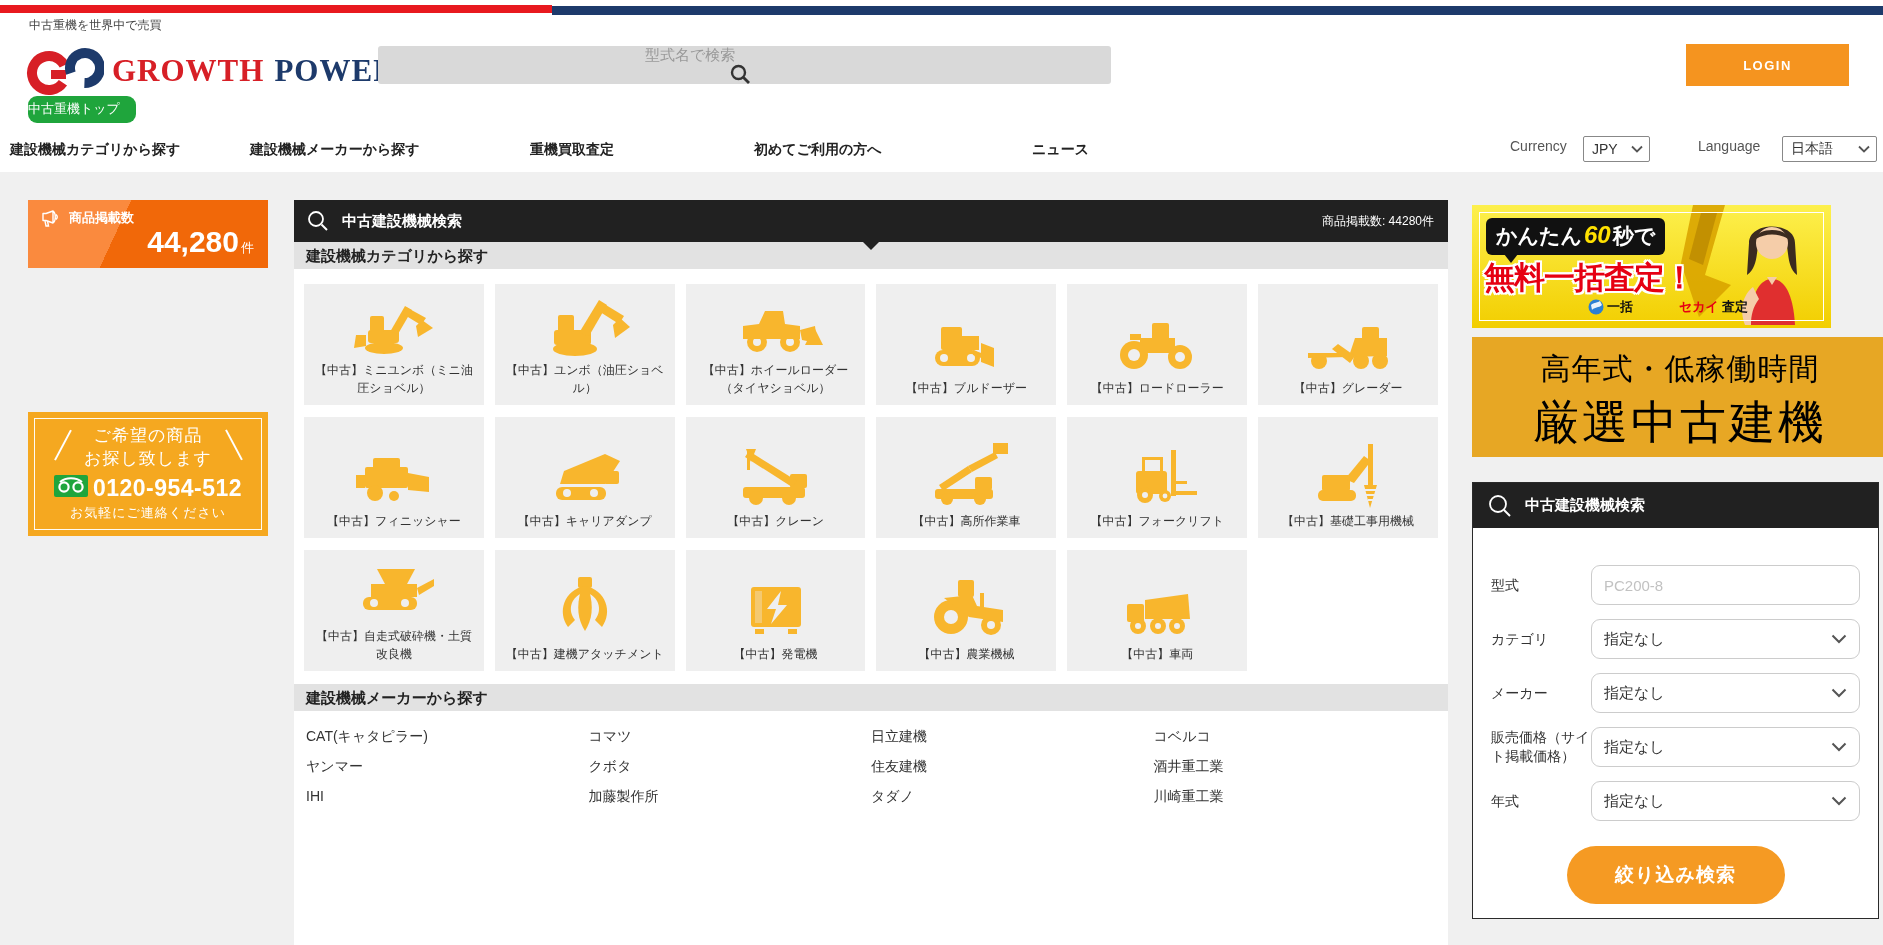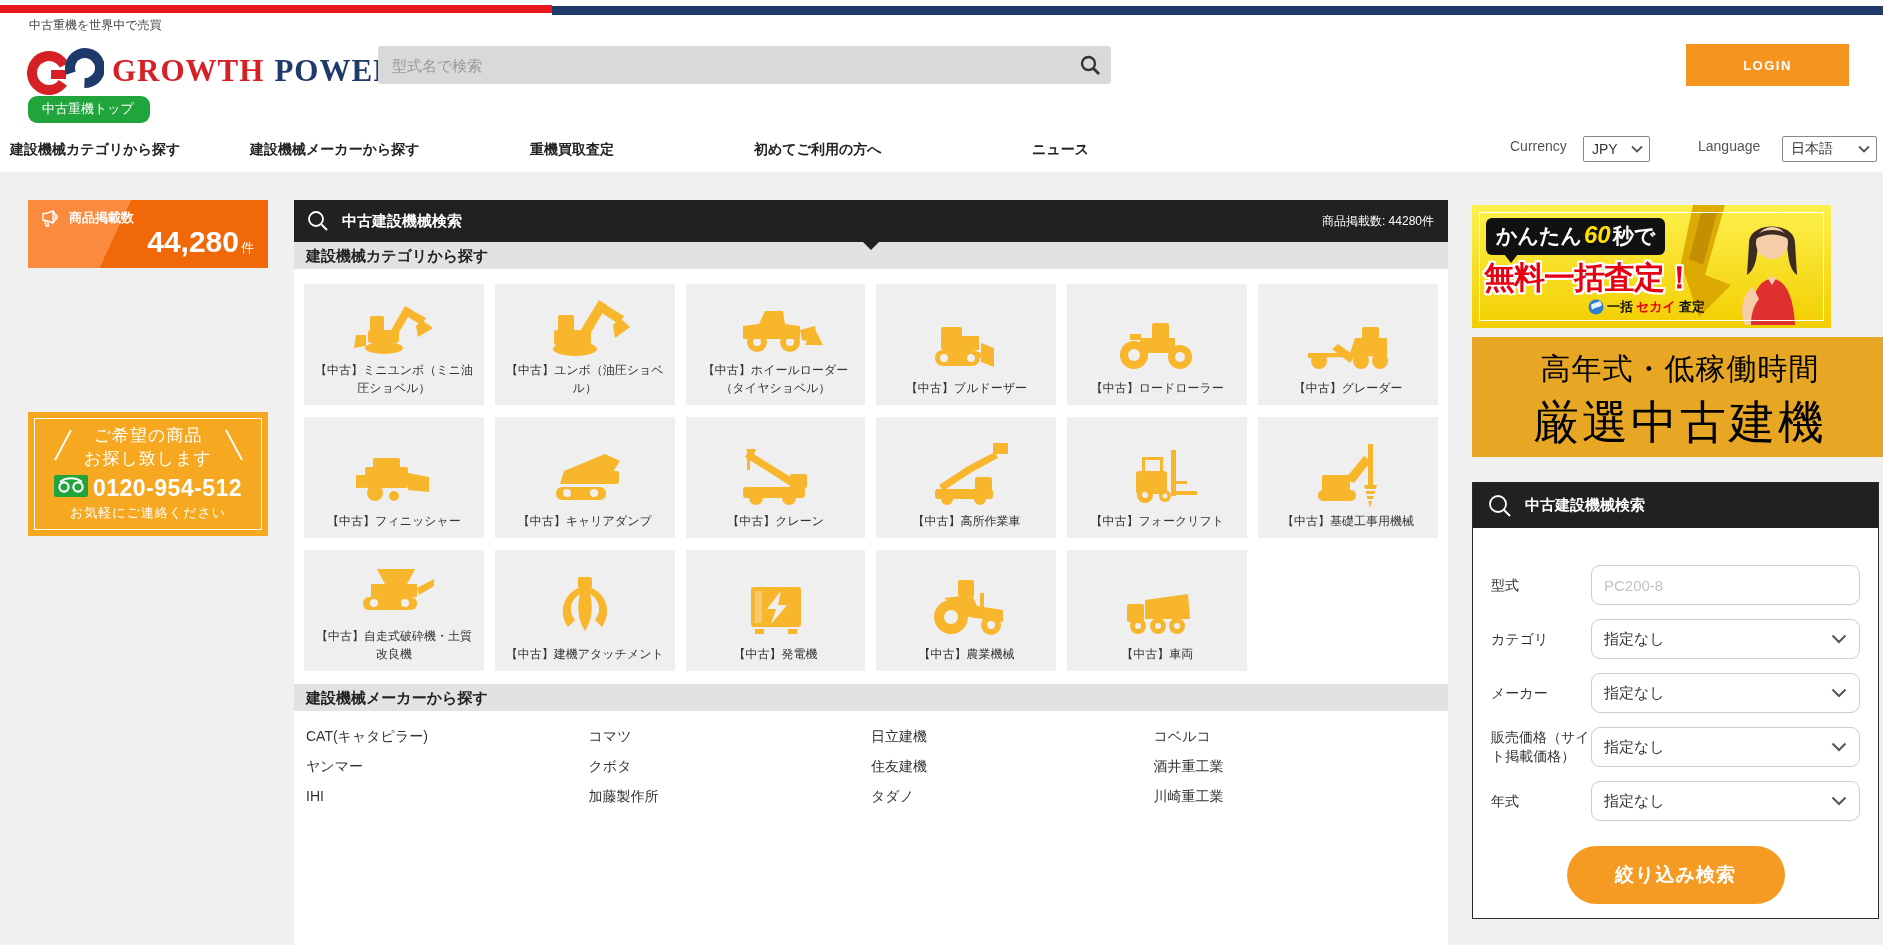--- a/index.html
+++ b/index.html
@@ -12,28 +12,28 @@
   .stripe { position:absolute; top:5px; left:0; width:1883px; height:8px; }
   .stripe .red  { position:absolute; left:0; top:0; width:552px; height:8px; background:#e8191f; }
   .stripe .navy { position:absolute; left:552px; top:1px; width:1331px; height:9px; background:#1d3a6b; }
   .tagline { position:absolute; left:29px; top:17px; font-size:12px; color:#444; }
 
   .logo { position:absolute; left:24px; top:44px; display:flex; align-items:center; }
   .logo-text { margin-left:8px; font-family:"Liberation Serif","DejaVu Serif",serif; font-weight:700; font-size:31px; letter-spacing:1px; }
   .logo-text .growth { color:#d71f26; }
   .logo-text .power  { color:#1d3a6b; margin-left:10px; }
 
-  .main-search { position:absolute; left:378px; top:46px; width:733px; height:38px; background:#d9d9d9; border-radius:3px; display:flex; align-items:center; }
+  .main-search { position:absolute; left:378px; top:46px; width:733px; height:38px; background:#d9d9d9; border-radius:3px; display:flex; align-items:center;flex-direction:column; }
   .main-search input { flex:1; border:none; background:transparent; outline:none; padding:0 14px; font-size:15px; color:#333; font-family:inherit; }
   .main-search input::placeholder { color:#999; }
   .main-search .mag { margin-right:10px; display:flex; }
 
   .login-btn { position:absolute; left:1686px; top:44px; width:163px; height:42px; background:#f5941f; color:#fff; border:none; font-weight:bold; font-size:13px; letter-spacing:1.5px; cursor:pointer; font-family:Liberation Sans, sans-serif; }
 
-  .top-badge { position:absolute; left:28px; top:96px; background:#1fa53c; color:#fff; font-size:13px; padding:4px 16px 5px 14px; border-radius:9px; }
+  .top-badge { position:absolute; left:28px; top:96px; background:#1fa53c; color:#fff; font-size:13px; padding:4px 16px 5px 0; border-radius:9px; }
 
   
   .nav-item { position:absolute; top:141px; font-size:14px; font-weight:bold; color:#222; cursor:pointer; white-space:nowrap; }
   .nav-right { position:absolute; top:138px; font-size:14px; color:#555; }
   .mini-select { position:absolute; top:136px; height:26px; border:1px solid #888; border-radius:2px; background:#fff; display:flex; align-items:center; justify-content:space-between; padding:0 6px 0 8px; font-size:14px; color:#333; cursor:pointer; }
 
   
   .count-box { position:absolute; left:28px; top:200px; width:240px; height:68px; background:linear-gradient(115deg,#fa8a3e 38%,#f16809 38%); color:#fff; }
   .count-box .row1 { display:flex; align-items:center; gap:7px; padding:9px 0 0 12px; font-size:13px; font-weight:bold; }
   .count-box .row2 { text-align:right; padding-right:14px; margin-top:-2px; }
@@ -70,21 +70,21 @@
 
   
   .banner1 { position:absolute; left:1472px; top:205px; width:359px; height:123px; background:linear-gradient(180deg,#fdf04d 0%,#f2ce00 100%); overflow:hidden; cursor:pointer; }
   .banner1 .frame { position:absolute; inset:7px; border:1px solid #fff; }
   .banner1 .b1l1 { position:absolute; left:14px; top:13px; background:#111; color:#fff; font-size:21px; font-weight:bold; padding:3px 10px 5px 10px; border-radius:6px; }
   .banner1 .b1l1 .num { color:#ffe100; font-size:24px; font-style:italic; padding:0 2px; }
   .banner1 .b1l1::after { content:""; position:absolute; left:18px; bottom:-8px; border-left:7px solid transparent; border-right:7px solid transparent; border-top:9px solid #111; }
   .banner1 .b1l2 { position:absolute; left:12px; top:52px; color:#e60012; font-size:31px; font-weight:bold; letter-spacing:-1px; white-space:nowrap;
       text-shadow:-2px -2px 0 #fff,2px -2px 0 #fff,-2px 2px 0 #fff,2px 2px 0 #fff,0 -2px 0 #fff,0 2px 0 #fff,-2px 0 0 #fff,2px 0 0 #fff; }
   .banner1 .b1logo { position:absolute; left:116px; top:93px; font-size:13px; font-weight:bold; color:#111; display:flex; align-items:center; gap:3px; }
-  .banner1 .b1logo .seka { color:#e60012; }
+  .banner1 .b1logo .seka { color:#e60012;margin-left:43px; }
   .banner1 .arm { position:absolute; right:70px; top:0; }
   .banner1 .woman { position:absolute; right:2px; top:8px; }
 
   .banner2 { position:absolute; left:1472px; top:337px; width:416px; height:120px; background:#e7a724; color:#000000; text-align:center; cursor:pointer; }
   .banner2 .l1 { font-size:30px; font-weight:500; letter-spacing:1px; padding-top:12px; white-space:nowrap; }
   .banner2 .l2 { font-size:46px; font-weight:500; letter-spacing:3px; margin-top:2px; white-space:nowrap; }
 
   .rs-box { position:absolute; left:1472px; top:482px; width:407px; height:437px; background:#fff; border:1px solid #2a2a2a; }
   .rs-head { height:45px; background:#212121; color:#fff; display:flex; align-items:center; }
   .rs-head .mag { margin-left:14px; display:flex; }

